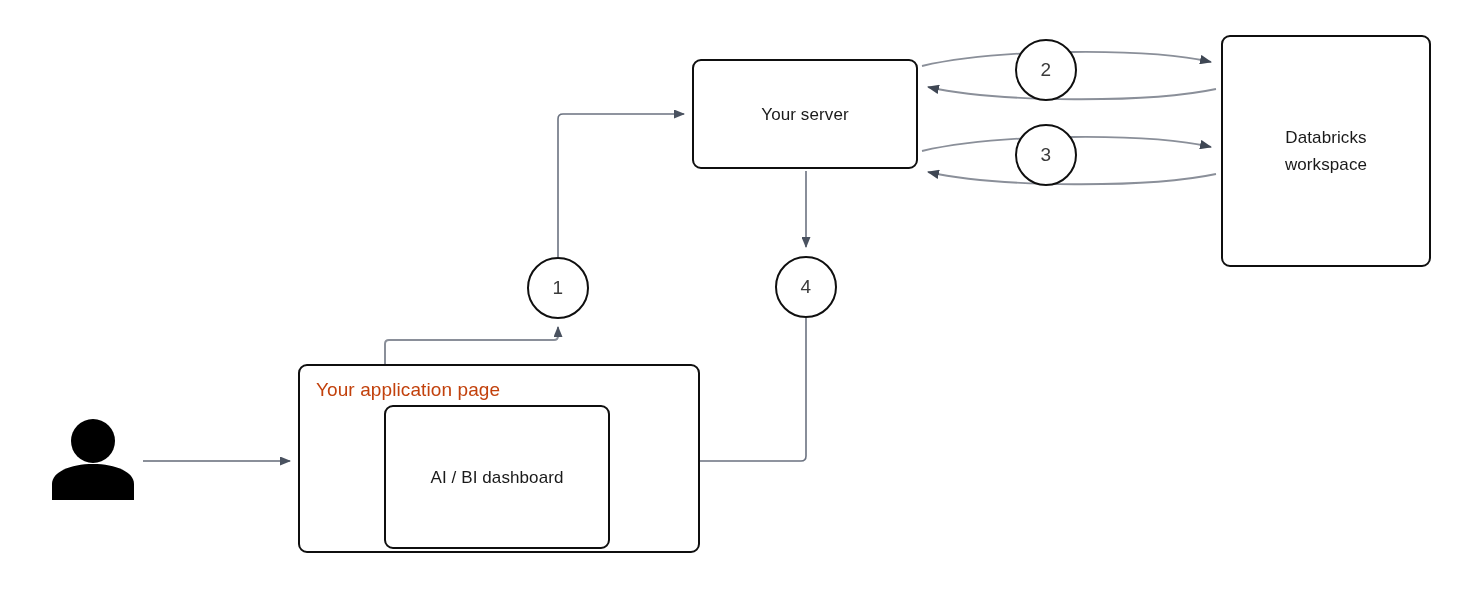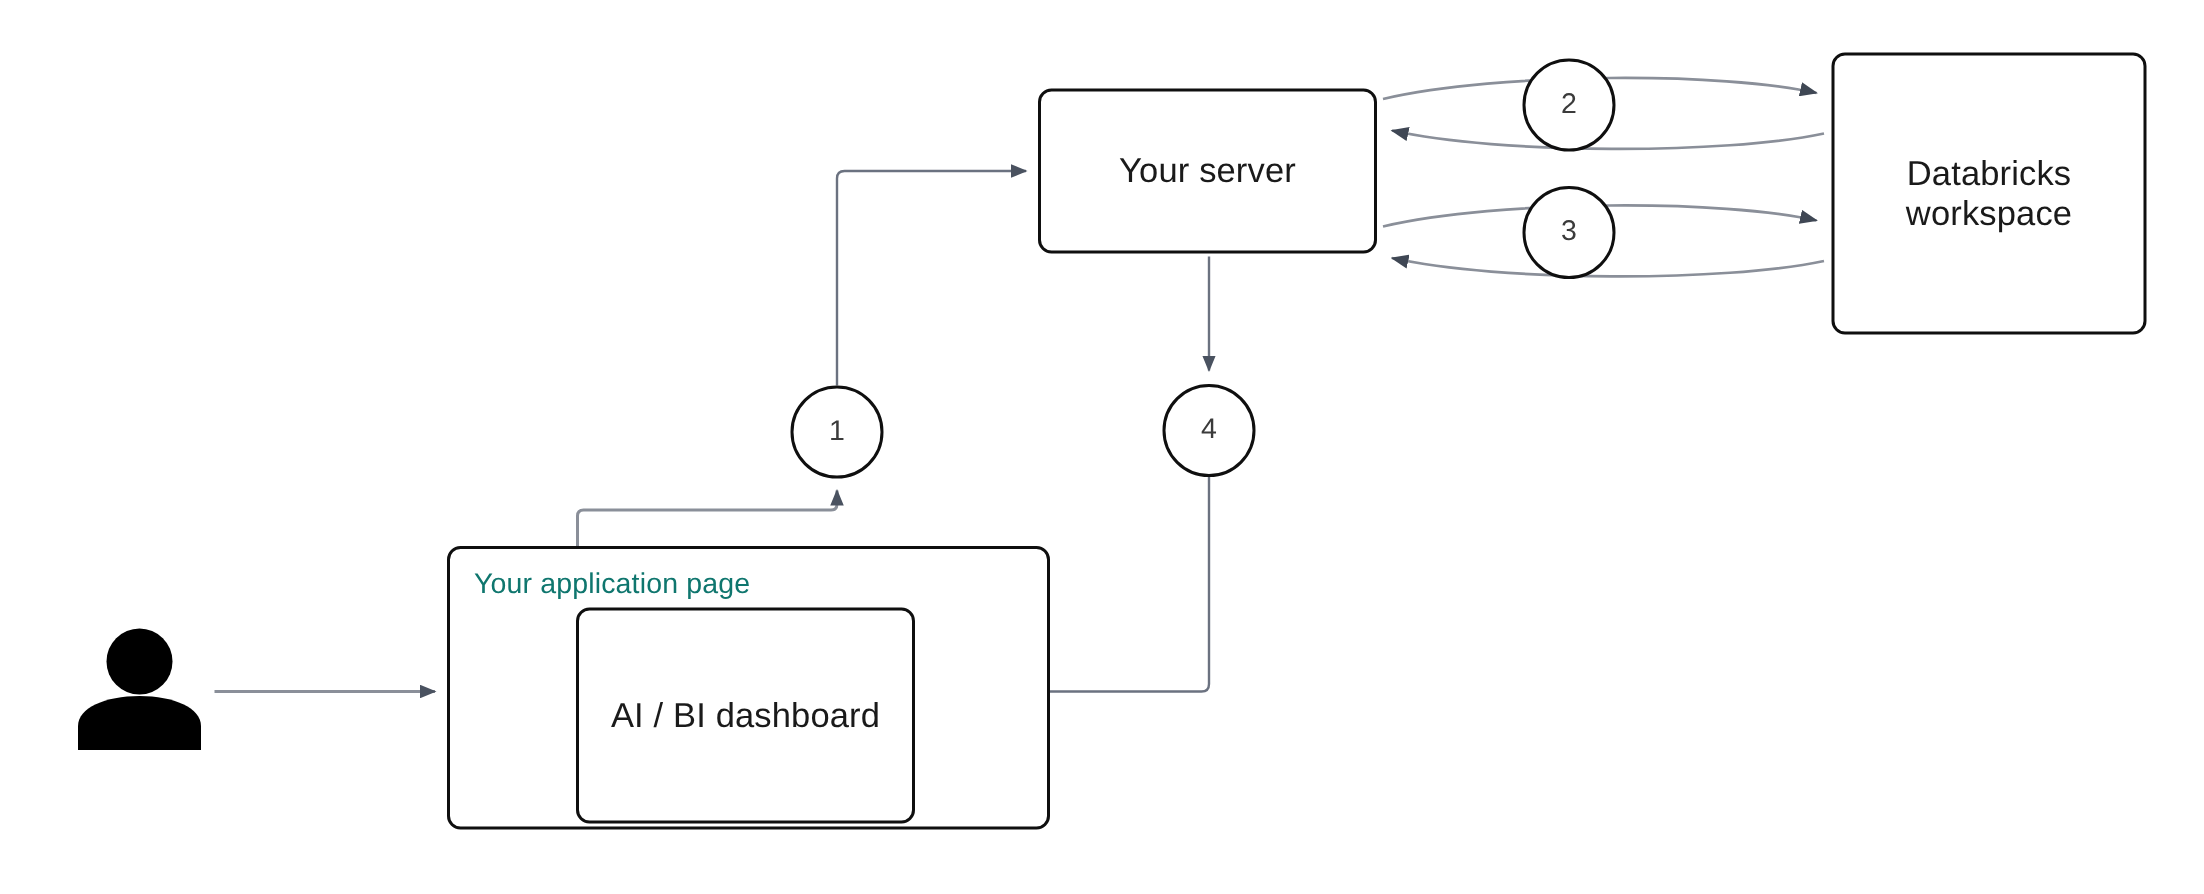--- a/index.html
+++ b/index.html
@@ -32,30 +32,30 @@
     background: #ffffff;
   }
   .node-label-center {
     position: absolute;
     left: 0;
     right: 0;
     top: 50%;
     transform: translateY(-50%);
     text-align: center;
     color: #1a1a1a;
-    font-size: 23px;
+    font-size: 17px;
     line-height: 27px;
     letter-spacing: 0.1px;
     white-space: pre-line;
   }
   .node-label-topleft {
     position: absolute;
     left: 16px;
     top: 11px;
-    color: #0f766e;
+    color: #c2410c;
     font-size: 19px;
     line-height: 25px;
     letter-spacing: 0.1px;
   }
   .step-circle {
     position: absolute;
     box-sizing: border-box;
     border: 2.2px solid #0f0f0f;
     border-radius: 50%;
     background: #ffffff;
@@ -118,21 +118,21 @@
 
   <svg id="actor-icon" style="left:45px; top:412px; width:100px; height:96px;" viewBox="0 0 100 96" xmlns="http://www.w3.org/2000/svg">
     <circle cx="48" cy="29" r="22" fill="#000000"></circle>
     <path d="M7,88 L7,72 C7,60 25,52 48,52 C71,52 89,60 89,72 L89,88 Z" fill="#000000"></path>
   </svg>
 
   <div class="node-box" style="left:692px; top:59px; width:226px; height:110px;">
     <div class="node-label-center">Your server</div>
   </div>
 
-  <div class="node-box" style="left:1221px; top:35px; width:210px; height:188px;">
+  <div class="node-box" style="left:1221px; top:35px; width:210px; height:232px;">
     <div class="node-label-center">Databricks
 workspace</div>
   </div>
 
   <div class="node-box" style="left:298px; top:364px; width:402px; height:189px;">
     <div class="node-label-topleft">Your application page</div>
   </div>
 
   <div class="node-box" style="left:384px; top:405px; width:226px; height:144px;">
     <div class="node-label-center">AI / BI dashboard</div>

